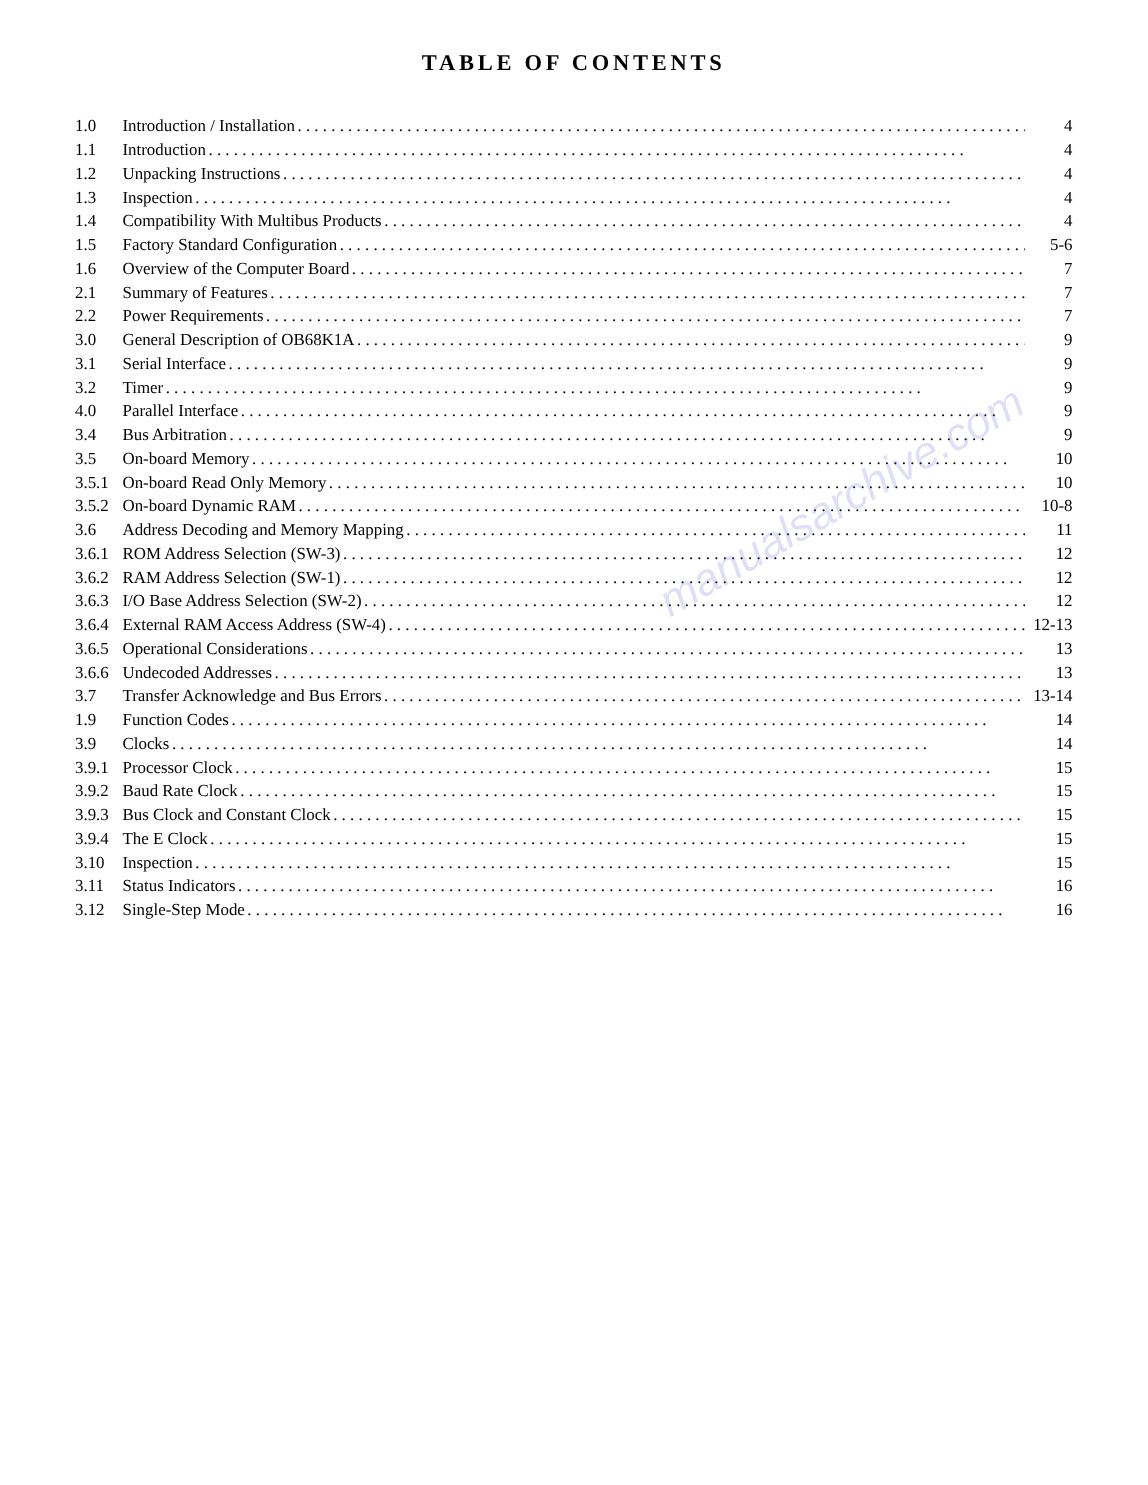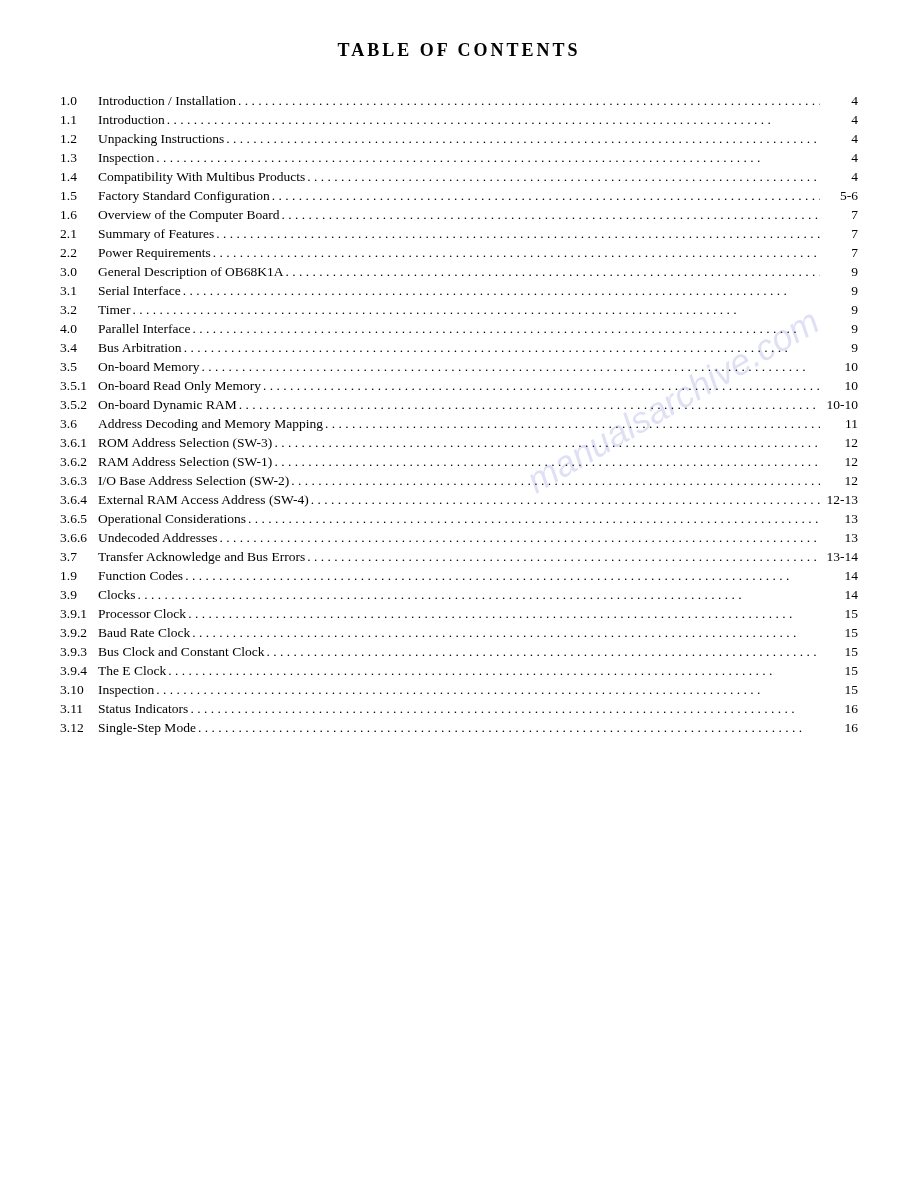--- a/index.html
+++ b/index.html
@@ -194,21 +194,21 @@
       <div class="toc-entry">
         <span class="row-num">3.5.1</span>
         <span class="row-label">On-board Read Only Memory</span>
         <span class="row-dots"> . . . . . . . . . . . . . . . . . . . . . . . . . . . . . . . . . . . . . . . . . . . . . . . . . . . . . . . . . . . . . . . . . . . . . . . . . . . . . . . . . . . . . . . . . . </span>
         <span class="row-page">10</span>
       </div>
       <div class="toc-entry">
         <span class="row-num">3.5.2</span>
         <span class="row-label">On-board Dynamic RAM</span>
         <span class="row-dots"> . . . . . . . . . . . . . . . . . . . . . . . . . . . . . . . . . . . . . . . . . . . . . . . . . . . . . . . . . . . . . . . . . . . . . . . . . . . . . . . . . . . . . . . . . . </span>
-        <span class="row-page">10-10</span>
+        <span class="row-page">10-8</span>
       </div>
       <div class="toc-entry">
         <span class="row-num">3.6</span>
         <span class="row-label">Address Decoding and Memory Mapping</span>
         <span class="row-dots"> . . . . . . . . . . . . . . . . . . . . . . . . . . . . . . . . . . . . . . . . . . . . . . . . . . . . . . . . . . . . . . . . . . . . . . . . . . . . . . . . . . . . . . . . . . </span>
         <span class="row-page">11</span>
       </div>
       <div class="toc-entry">
         <span class="row-num">3.6.1</span>
         <span class="row-label">ROM Address Selection (SW-3)</span>

